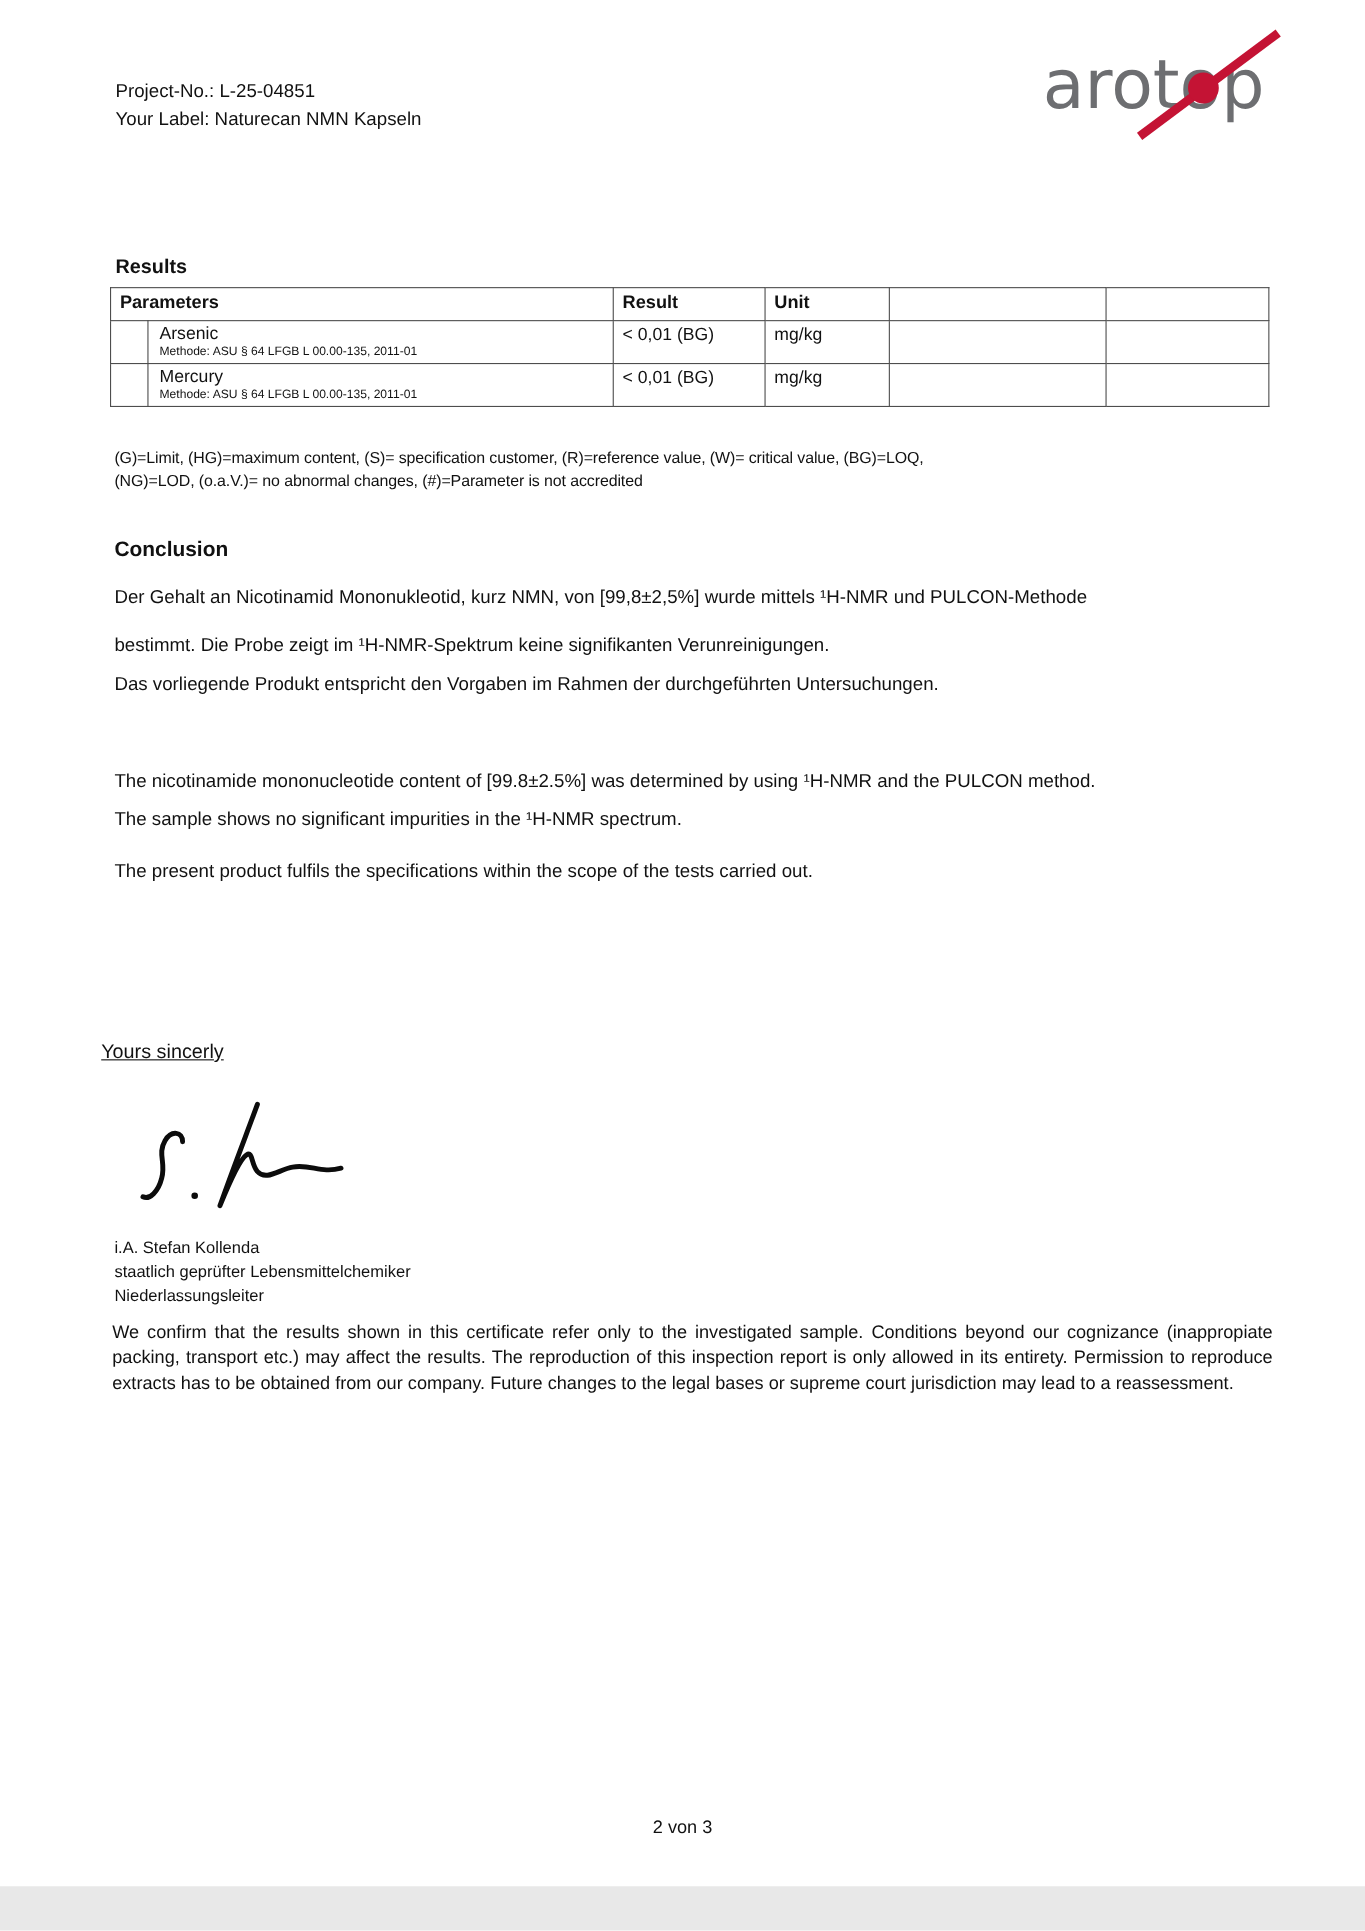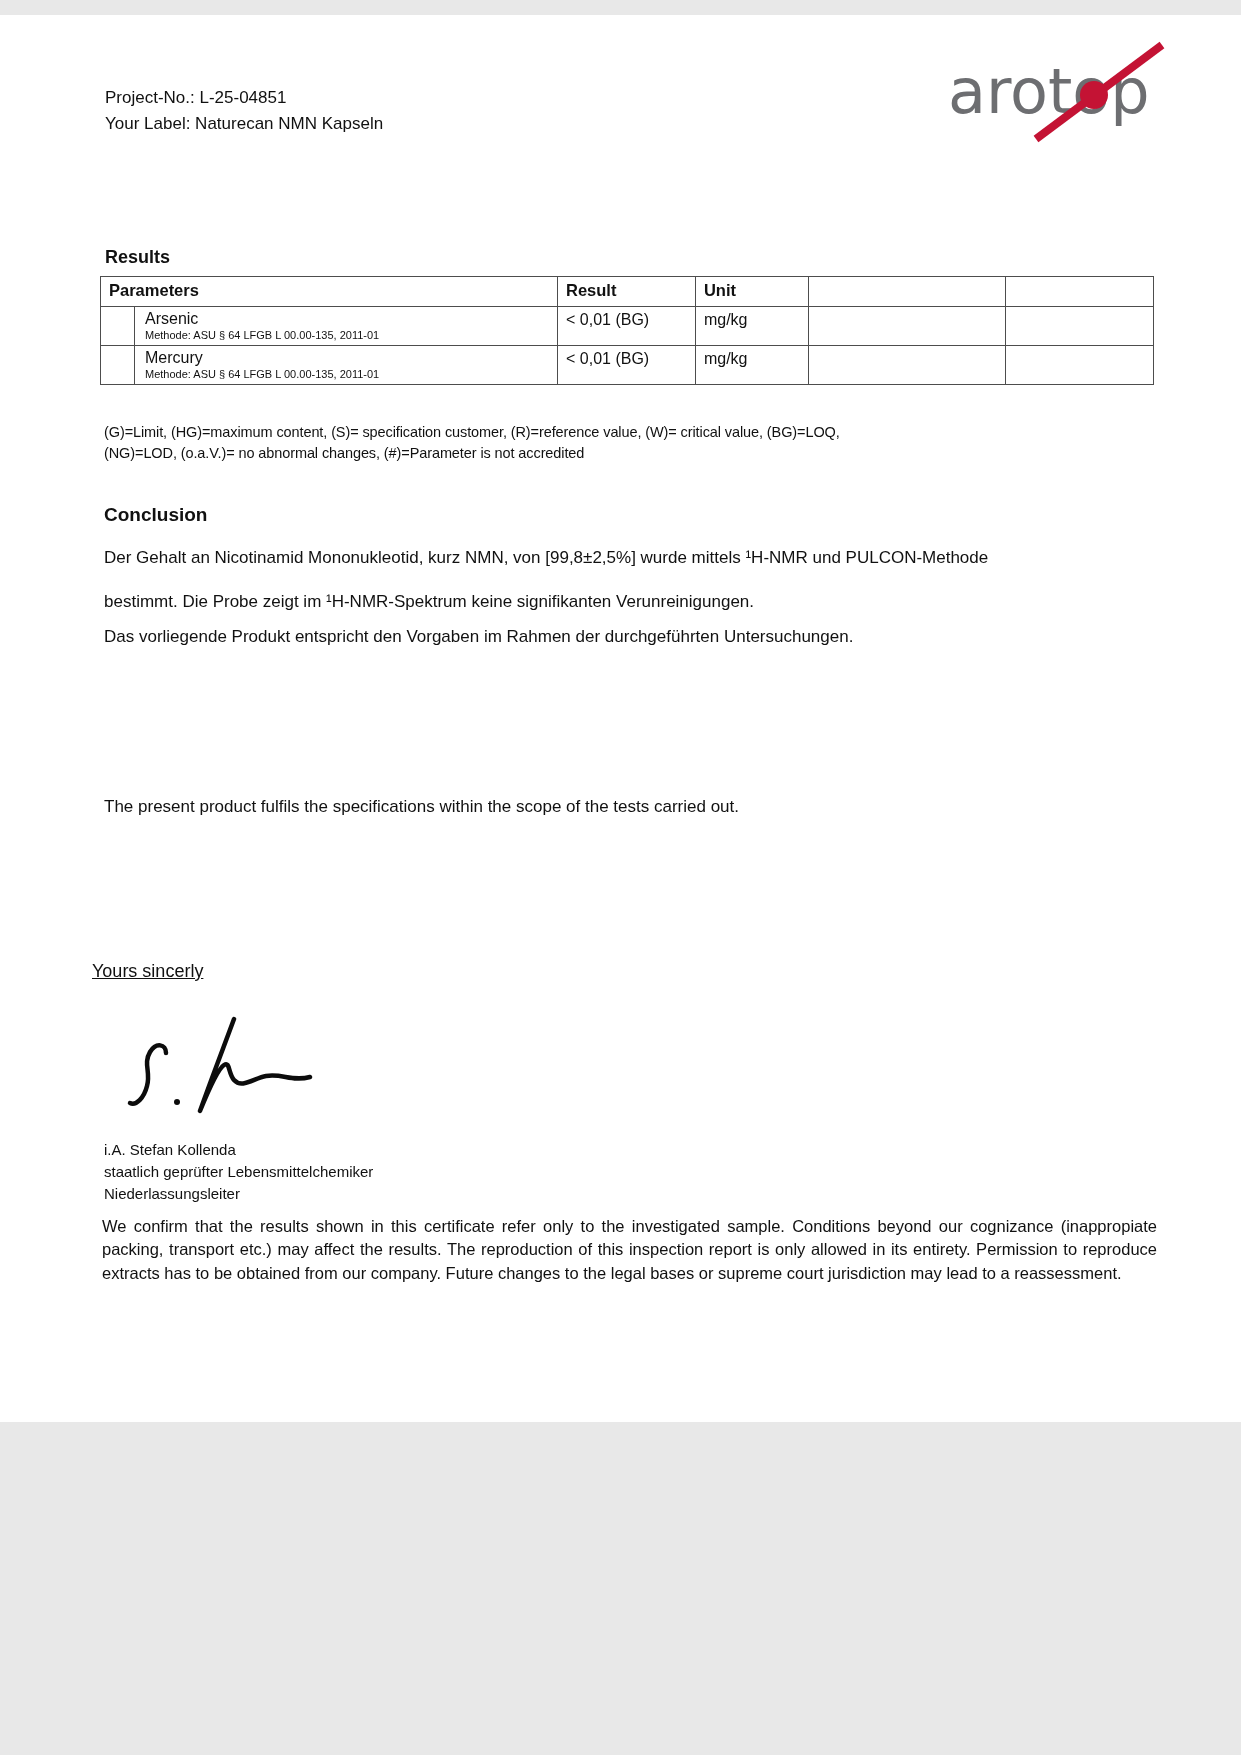--- a/index.html
+++ b/index.html
@@ -1,19 +1,19 @@
 <!DOCTYPE html>
 <html><head>
 <meta charset="utf-8">
 <style>
   html,body { margin:0; padding:0; background:#e8e8e8; }
   .page {
     position:relative;
-    width:1241px; height:1407px;
-    margin:15px auto;
+    width:1241px; height:1715px;
+    margin:0 auto;
     background:#ffffff;
     font-family:"Liberation Sans", sans-serif;
     color:#111;
     overflow:hidden;
   }
 
   
   .header-block { position:absolute; left:105px; top:70px; font-size:17px; line-height:26px; }
 
   
@@ -122,20 +122,21 @@
     </table>
 
   <div class="legend">
     <div>(G)=Limit, (HG)=maximum content, (S)= specification customer, (R)=reference value, (W)= critical value, (BG)=LOQ,</div>
     <div>(NG)=LOD, (o.a.V.)= no abnormal changes, (#)=Parameter is not accredited</div>
   </div>
 
   <div class="conclusion-title">Conclusion</div>
   <div class="para para-de1">Der Gehalt an Nicotinamid Mononukleotid, kurz NMN, von [99,8±2,5%] wurde mittels ¹H-NMR und PULCON-Methode bestimmt. Die Probe zeigt im ¹H-NMR-Spektrum keine signifikanten Verunreinigungen.</div>
   <div class="para para-de2">Das vorliegende Produkt entspricht den Vorgaben im Rahmen der durchgeführten Untersuchungen.</div>
+  <div class="para para-en1">The nicotinamide mononucleotide content of [99.8±2.5%] was determined by using ¹H-NMR and the PULCON method. The sample shows no significant impurities in the ¹H-NMR spectrum.</div>
   <div class="para para-en2">The present product fulfils the specifications within the scope of the tests carried out.</div>
 
   <div class="closing">Yours sincerly</div>
 
   <svg class="signature-svg" width="230" height="135" viewBox="0 0 230 135">
     <g fill="none" stroke="#0c0c0c" stroke-width="4.5" stroke-linecap="round" stroke-linejoin="round">
       <path d="M 54 52 C 54 43 44 41 38 51 C 31 63 39 71 35 85 C 32 97 24 105 18 102"></path>
       <path d="M 122 18 C 114 40 100 76 88 110 C 97 88 106 68 112 64 C 118 60 116 72 122 79 C 130 88 142 77 154 75 C 170 72 180 81 198 76"></path>
     </g>
     <circle cx="65" cy="101" r="3" fill="#0c0c0c"></circle>

